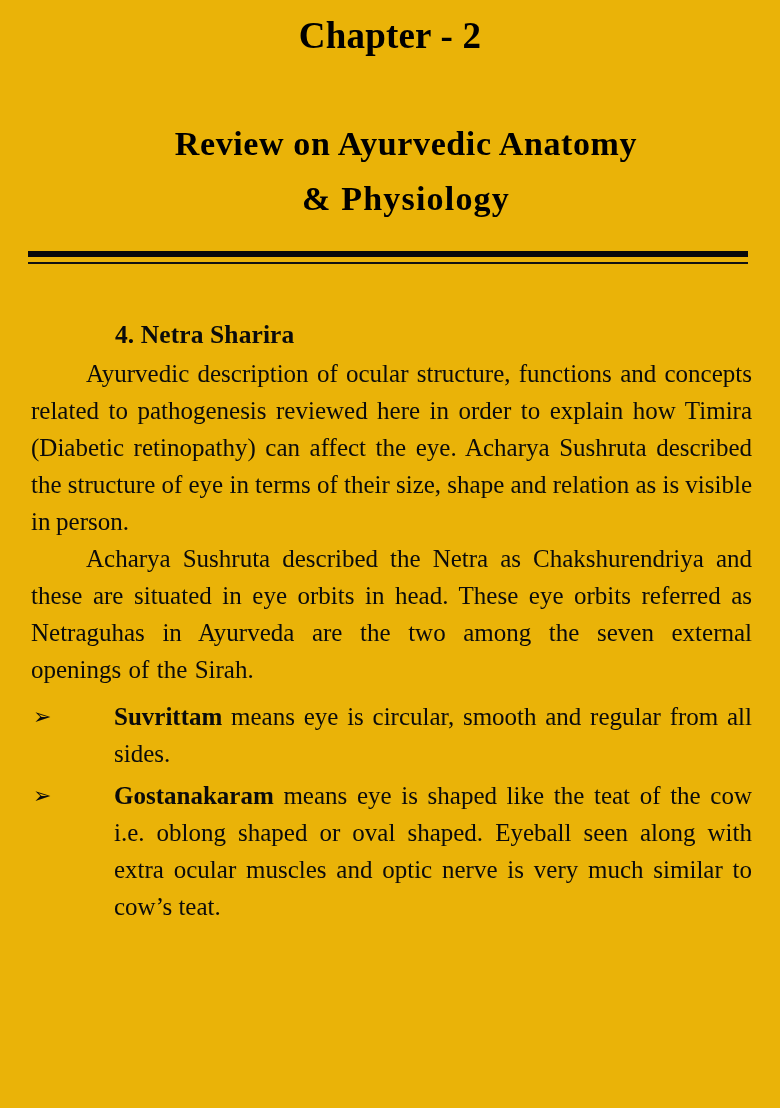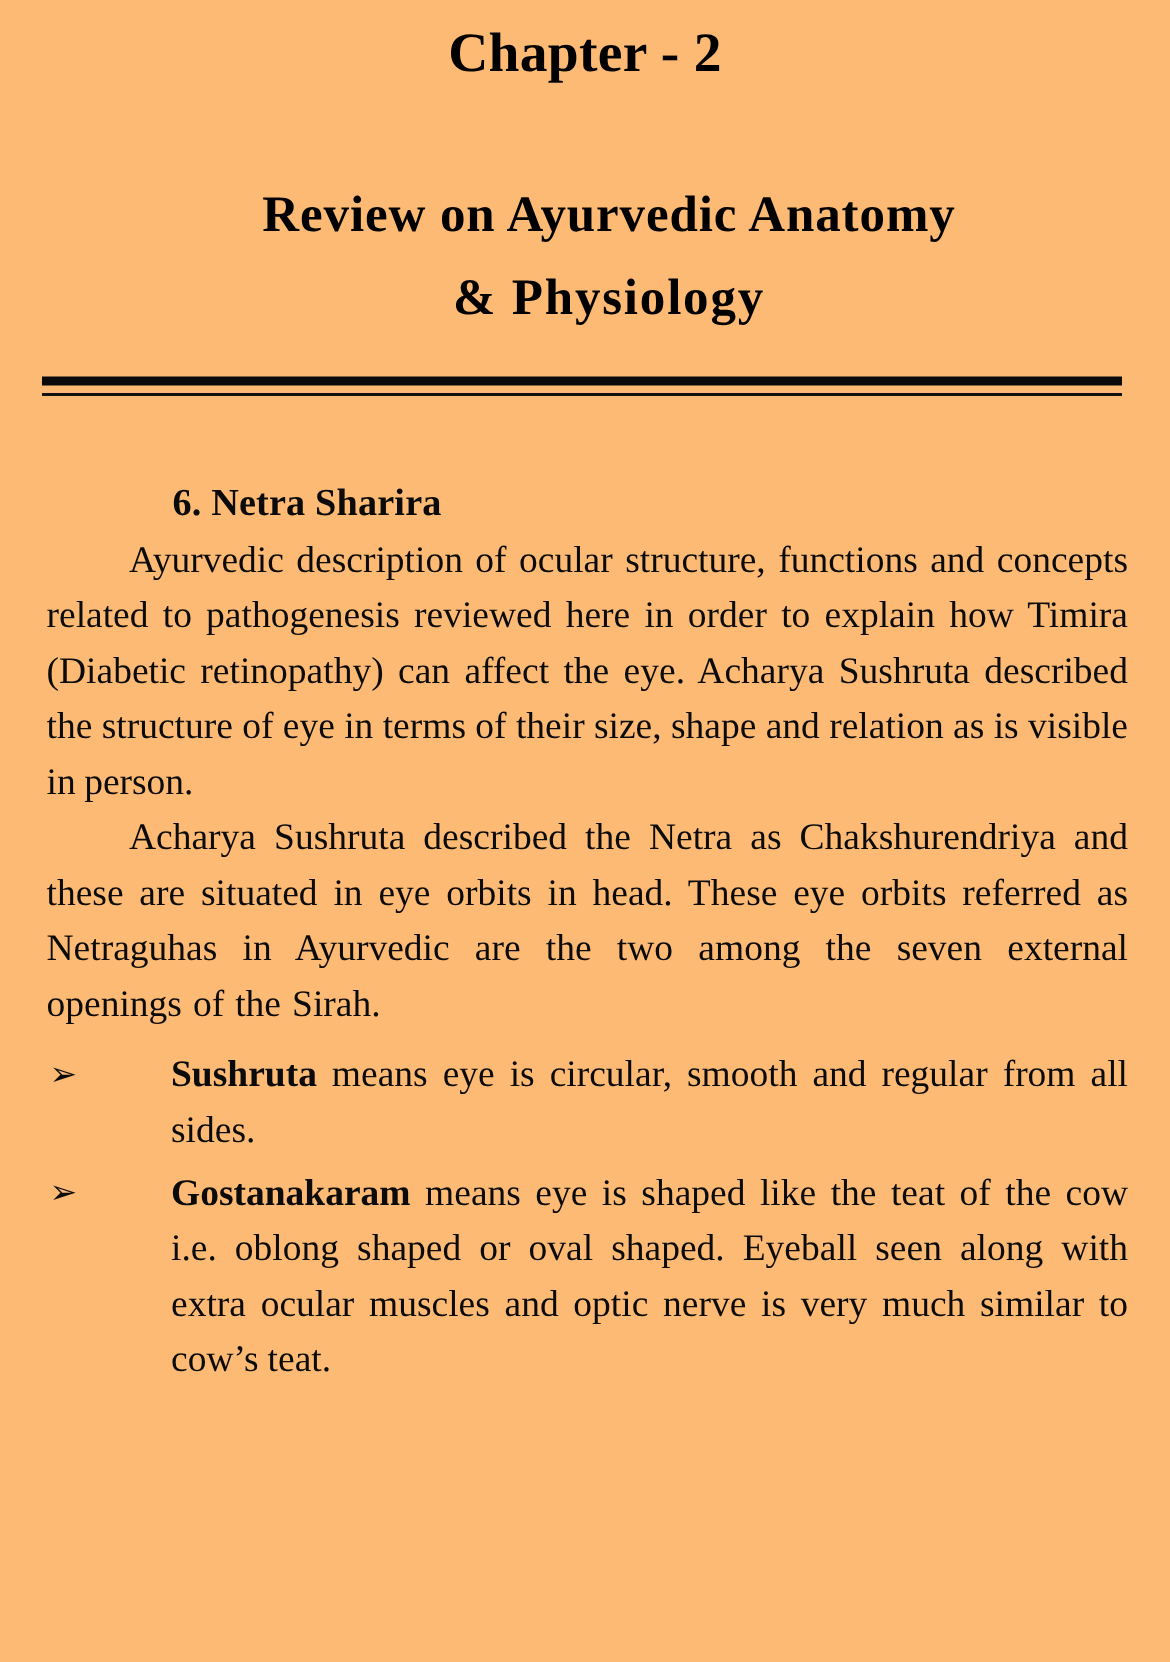--- a/index.html
+++ b/index.html
@@ -6,21 +6,21 @@
   html, body {
     margin: 0;
     padding: 0;
     background: #ffffff;
   }
 
   .page {
     position: relative;
     width: 780px;
     height: 1108px;
-    background: #fdba74;
+    background: #eab308;
     overflow: hidden;
     font-family: "Liberation Serif", "DejaVu Serif", serif;
     color: #0b0b0b;
     -webkit-font-smoothing: antialiased;
   }
 
   
   .chapter-label {
     position: absolute;
     top: 17px;
@@ -168,33 +168,33 @@
   </div>
 
   <div class="rule-group">
     <div class="rule-thick"></div>
     <div class="rule-gap"></div>
     <div class="rule-thin"></div>
   </div>
 
   <div class="body">
 
-    <div class="sec-heading">6. Netra Sharira</div>
+    <div class="sec-heading">4. Netra Sharira</div>
 
     <p class="para tight">Ayurvedic description of ocular structure, functions and concepts related to pathogenesis reviewed here in order to explain how Timira (Diabetic retinopathy) can affect the eye. Acharya Sushruta described the structure of eye in terms of their size, shape and relation as is visible in person.</p>
 
 
-    <p class="para loose">Acharya Sushruta described the Netra as Chakshurendriya and these are situated in eye orbits in head. These eye orbits referred as Netraguhas in Ayurvedic are the two among the seven external openings of the Sirah.</p>
+    <p class="para loose">Acharya Sushruta described the Netra as Chakshurendriya and these are situated in eye orbits in head. These eye orbits referred as Netraguhas in Ayurveda are the two among the seven external openings of the Sirah.</p>
 
 
     <div class="bullets">
 
       <div class="bullet-item">
         <span class="bullet-marker">➢</span>
-        <span class="bullet-body"><b class="lead">Sushruta</b><span> means eye is circular, smooth and regular from all sides.</span></span>
+        <span class="bullet-body"><b class="lead">Suvrittam</b><span> means eye is circular, smooth and regular from all sides.</span></span>
       </div>
 
       <div class="bullet-item">
         <span class="bullet-marker">➢</span>
         <span class="bullet-body"><b class="lead">Gostanakaram</b><span> means eye is shaped like the teat of the cow i.e. oblong shaped or oval shaped. Eyeball seen along with extra ocular muscles and optic nerve is very much similar to cow’s teat.</span></span>
       </div>
 
     </div>
 
   </div>

